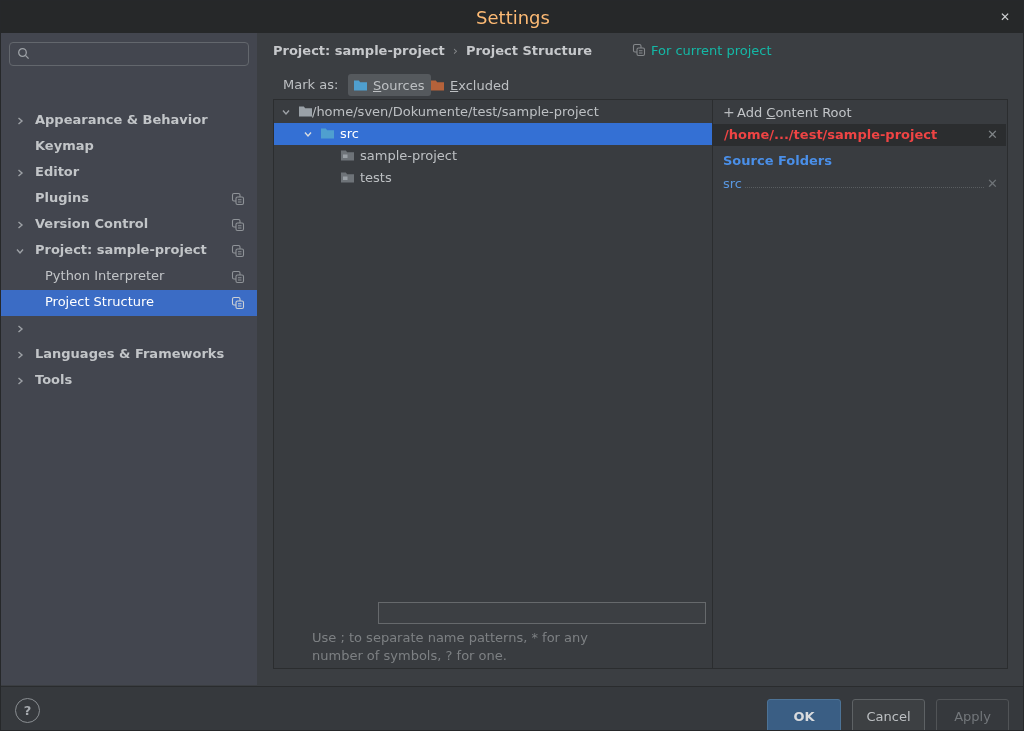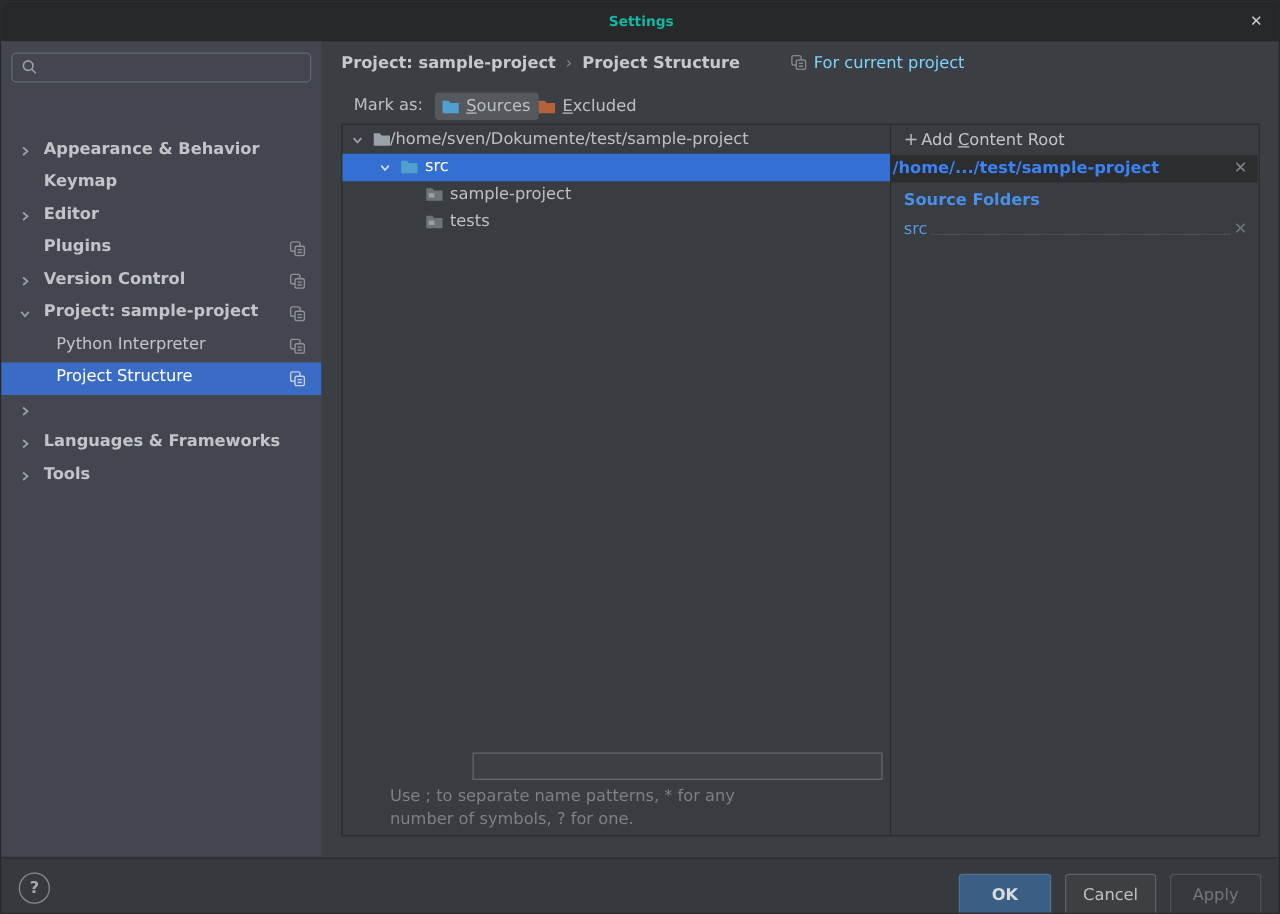--- a/index.html
+++ b/index.html
@@ -2,41 +2,41 @@
 <html><head>
 <meta charset="utf-8">
 <style>
   * { margin:0; padding:0; box-sizing:border-box; }
   html,body { width:1024px; height:731px; background:#1e1f21; }
   body { font-family:"DejaVu Sans","Liberation Sans",sans-serif; font-size:13px; color:#bdc0c3; }
   #window { position:relative; width:1024px; height:731px; background:#3b3e42; overflow:hidden; border:1px solid #26282a; }
 
   
   #titlebar { position:absolute; top:0; left:0; width:1024px; height:32px; background:#262829; display:flex; align-items:center; justify-content:center; }
-  #titlebar .title { font-weight:bold; color:#14b8a6; font-size:11px; }
+  #titlebar .title { font-weight:normal; color:#fdba74; font-size:18px; }
   #close-btn { position:absolute; right:8px; top:0; width:24px; height:32px; display:flex; align-items:center; justify-content:center; color:#cfd1d3; font-size:12px; cursor:pointer; }
 
   
   #sidebar { position:absolute; top:32px; left:0; width:256px; height:652px; background:#43464f; }
   #search-box { position:absolute; top:9px; left:8px; width:240px; height:24px; border:1px solid #63676d; border-radius:4px; background:#43464f; display:flex; align-items:center; padding-left:7px; }
   .side-item { position:absolute; left:0; width:256px; height:26px; }
   .side-item .chev { position:absolute; left:15px; top:9px; }
   .side-item .chev.open { transform:rotate(90deg); }
   .side-item .lbl { position:absolute; left:34px; top:4px; white-space:nowrap; color:#c2c5c8; }
   .side-item.bold .lbl { font-weight:bold; }
   .side-item.indent .lbl { left:44px; }
   .side-item .pp { position:absolute; right:12px; top:6px; }
   .side-item.selected { background:#3b6cc5; }
   .side-item.selected .lbl { color:#ffffff; }
 
   
   #breadcrumb { position:absolute; top:40px; left:272px; height:18px; display:flex; align-items:center; gap:8px; white-space:nowrap; }
   #breadcrumb .crumb { font-weight:bold; color:#c6c8cb; }
   #breadcrumb .sep { color:#84878a; }
-  #scope-note { position:absolute; top:40px; left:631px; height:18px; display:flex; align-items:center; gap:5px; color:#7dd3fc; }
+  #scope-note { position:absolute; top:40px; left:631px; height:18px; display:flex; align-items:center; gap:5px; color:#14b8a6; }
 
   
   #markas-label { position:absolute; top:76px; left:282px; color:#bdc0c3; }
   #markas-sources { position:absolute; top:73px; left:347px; height:22px; background:#55595d; border-radius:3px; display:flex; align-items:center; padding:0 7px 0 5px; gap:5px; cursor:pointer; }
   #markas-excluded { position:absolute; top:73px; left:424px; height:22px; display:flex; align-items:center; padding:0 5px; gap:5px; cursor:pointer; }
   .mnemonic { text-decoration:underline; }
 
   
   #tree-panel { position:absolute; top:98px; left:272px; width:440px; height:570px; background:#393c40; border:1px solid #2b2d2f; }
   #right-panel { position:absolute; top:98px; left:712px; width:295px; height:570px; background:#393c40; border:1px solid #2b2d2f; border-left:none; }
@@ -47,21 +47,21 @@
   .tree-row .fold { position:absolute; top:4px; }
   .tree-row .lbl { position:absolute; top:3px; white-space:nowrap; color:#bdc0c3; }
   .tree-row.selected { background:#3470d4; }
   .tree-row.selected .lbl { color:#ffffff; }
 
   
   #add-root-row { position:absolute; top:2px; left:0; width:293px; height:22px; cursor:pointer; }
   #add-root-row .plus { position:absolute; left:10px; top:2px; color:#b8bbbe; font-size:14px; }
   #add-root-row .lbl { position:absolute; left:24px; top:3px; color:#c2c5c8;text-align:center; }
   #root-row { position:absolute; top:24px; left:0; width:293px; height:22px; background:#2b2d2f; }
-  #root-row .path { position:absolute; left:1px; top:3px; font-weight:bold; color:#3b82f6; white-space:nowrap; }
+  #root-row .path { position:absolute; left:11px; top:3px; font-weight:bold; color:#ef4444; white-space:nowrap; }
   #root-row .x { position:absolute; right:8px; top:3px; color:#7f8487; cursor:pointer; }
   #source-folders-title { position:absolute; top:53px; left:10px; font-weight:bold; color:#4a8fe8; }
   #source-folder-row { position:absolute; top:72px; left:10px; width:275px; height:20px; display:flex; align-items:flex-end; }
   #source-folder-row .lbl { color:#5997e0; padding-bottom:1px; }
   #source-folder-row .leader { flex:1; border-bottom:1px dotted #595d60; margin:0 3px 4px 3px; }
   #source-folder-row .x { color:#6f7478; padding-bottom:1px; cursor:pointer; }
 
   
   #exclude-label { position:absolute; top:604px; left:7px; color:#bdc0c3; }
   #exclude-input { position:absolute; top:502px; left:104px; width:328px; height:22px; background:#3c3f43; border:1px solid #66696c; color:#d0d2d4; padding:0 6px; font-family:inherit; font-size:13px; outline:none; }

